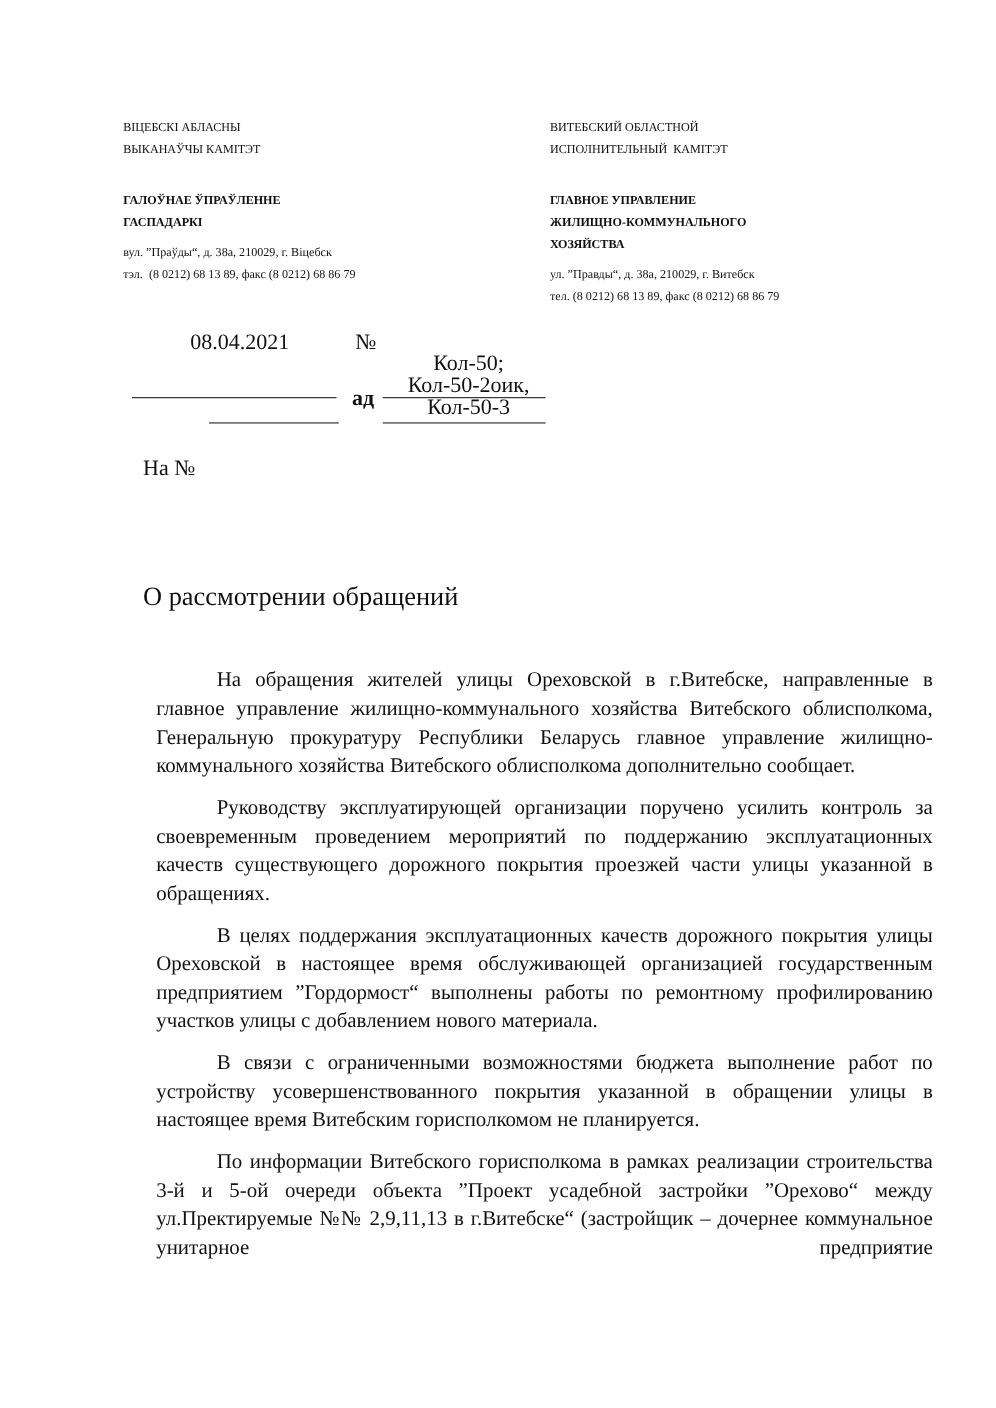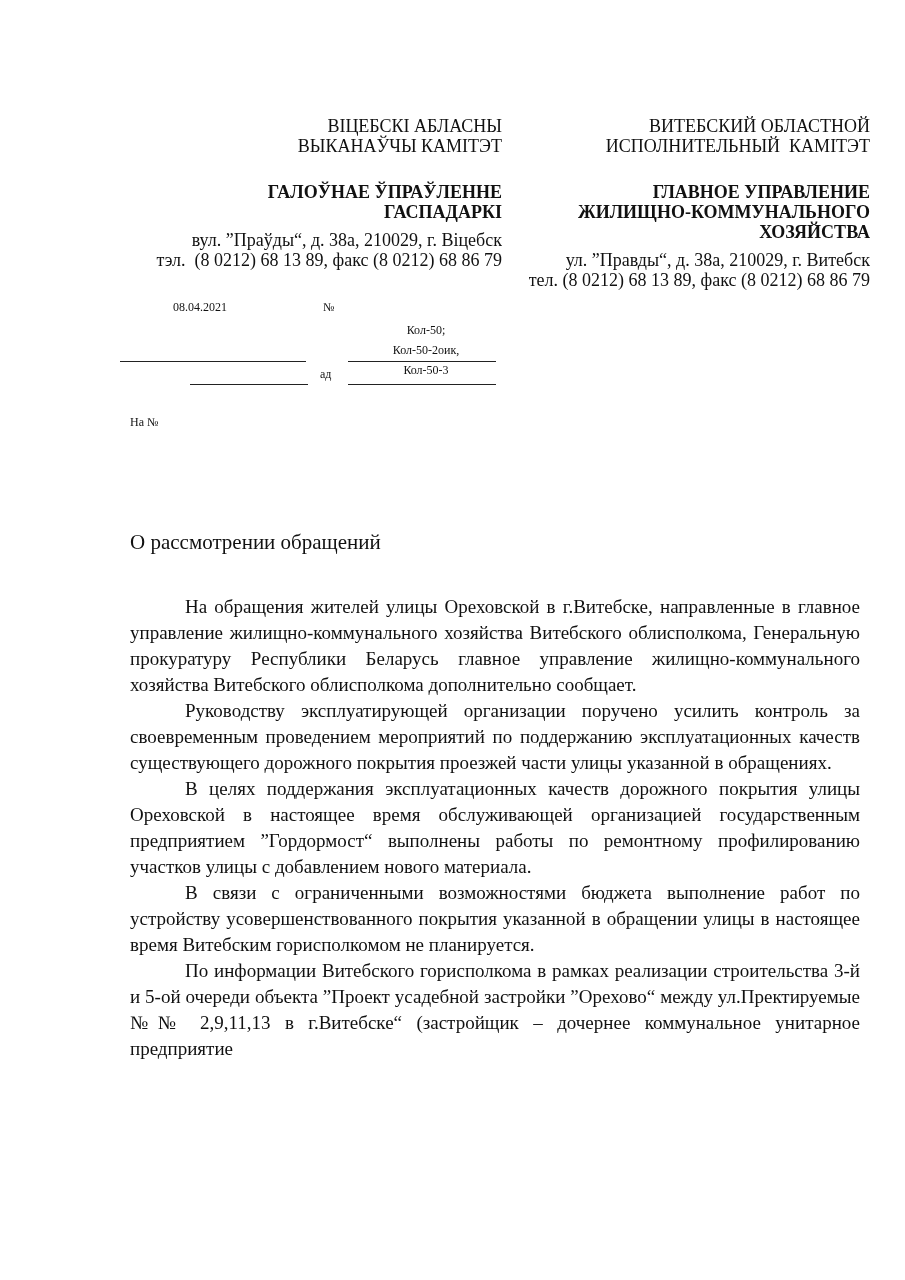--- a/index.html
+++ b/index.html
@@ -2,49 +2,49 @@
 <html><head>
 <meta charset="utf-8">
 <style>
   html, body { margin: 0; padding: 0; background: #ffffff; }
   body {
     width: 905px; height: 1280px; position: relative; overflow: hidden;
     font-family: "Liberation Serif", "DejaVu Serif", serif;
     color: #111111;
   }
   .hdr-col {
-    position: absolute; top: 116px; text-align: right;
-    font-size: 18px; line-height: 20px;
+    position: absolute; top: 106px; text-align: left;
+    font-size: 11px; line-height: 20px;
   }
   .hdr-left { left: 112px; width: 390px; }
   .hdr-right { left: 500px; width: 370px; }
   .hdr-col .org { display: block; }
   .hdr-col .dept { display: block; font-weight: bold; margin-top: 26px; }
   .hdr-col .addr { display: block; margin-top: 8px; }
   .line { display: block; }
 
-  .regblock { position: absolute; left: 118px; top: 300px; width: 390px; height: 90px; font-size: 12px; }
+  .regblock { position: absolute; left: 118px; top: 300px; width: 390px; height: 90px; font-size: 20px; }
   .reg-date { position: absolute; left: 55px; top: 0; }
   .reg-no-sign { position: absolute; left: 205px; top: 0; }
   .reg-nums { position: absolute; left: 238px; top: 0; width: 140px; text-align: center; line-height: 20px; margin-top: 20px; }
   .uline { position: absolute; border-bottom: 1px solid #222; height: 0; }
   .ul1 { left: 2px; top: 61px; width: 186px; }
   .ul2 { left: 230px; top: 61px; width: 148px; }
   .reg-na { position: absolute; left: 12px; top: 67px; margin-top: 48px; }
   .ul3 { left: 72px; top: 84px; width: 118px; }
-  .reg-ad { position: absolute; left: 202px; top: 67px; }
+  .reg-ad { position: absolute; left: 202px; top: 51px; font-weight: bold; }
   .ul4 { left: 230px; top: 84px; width: 148px; }
 
-  .subject { position: absolute; left: 130px; top: 530px; font-size: 21px; }
+  .subject { position: absolute; left: 130px; top: 530px; font-size: 24px; }
 
   .body-text {
     position: absolute; left: 130px; top: 594px; width: 730px;
     font-size: 19px; line-height: 26px; text-align: justify;
   }
-  .body-text p { margin: 0; text-indent: 55px; text-align: justify; }
+  .body-text p { margin: 12px; text-indent: 55px; text-align: justify; }
 </style>
 </head>
 <body>
 
 <div class="hdr-col hdr-left">
   <span class="org">
     <span class="line">ВІЦЕБСКІ АБЛАСНЫ</span>
     <span class="line">ВЫКАНАЎЧЫ КАМІТЭТ</span>
   </span>
   <span class="dept">

